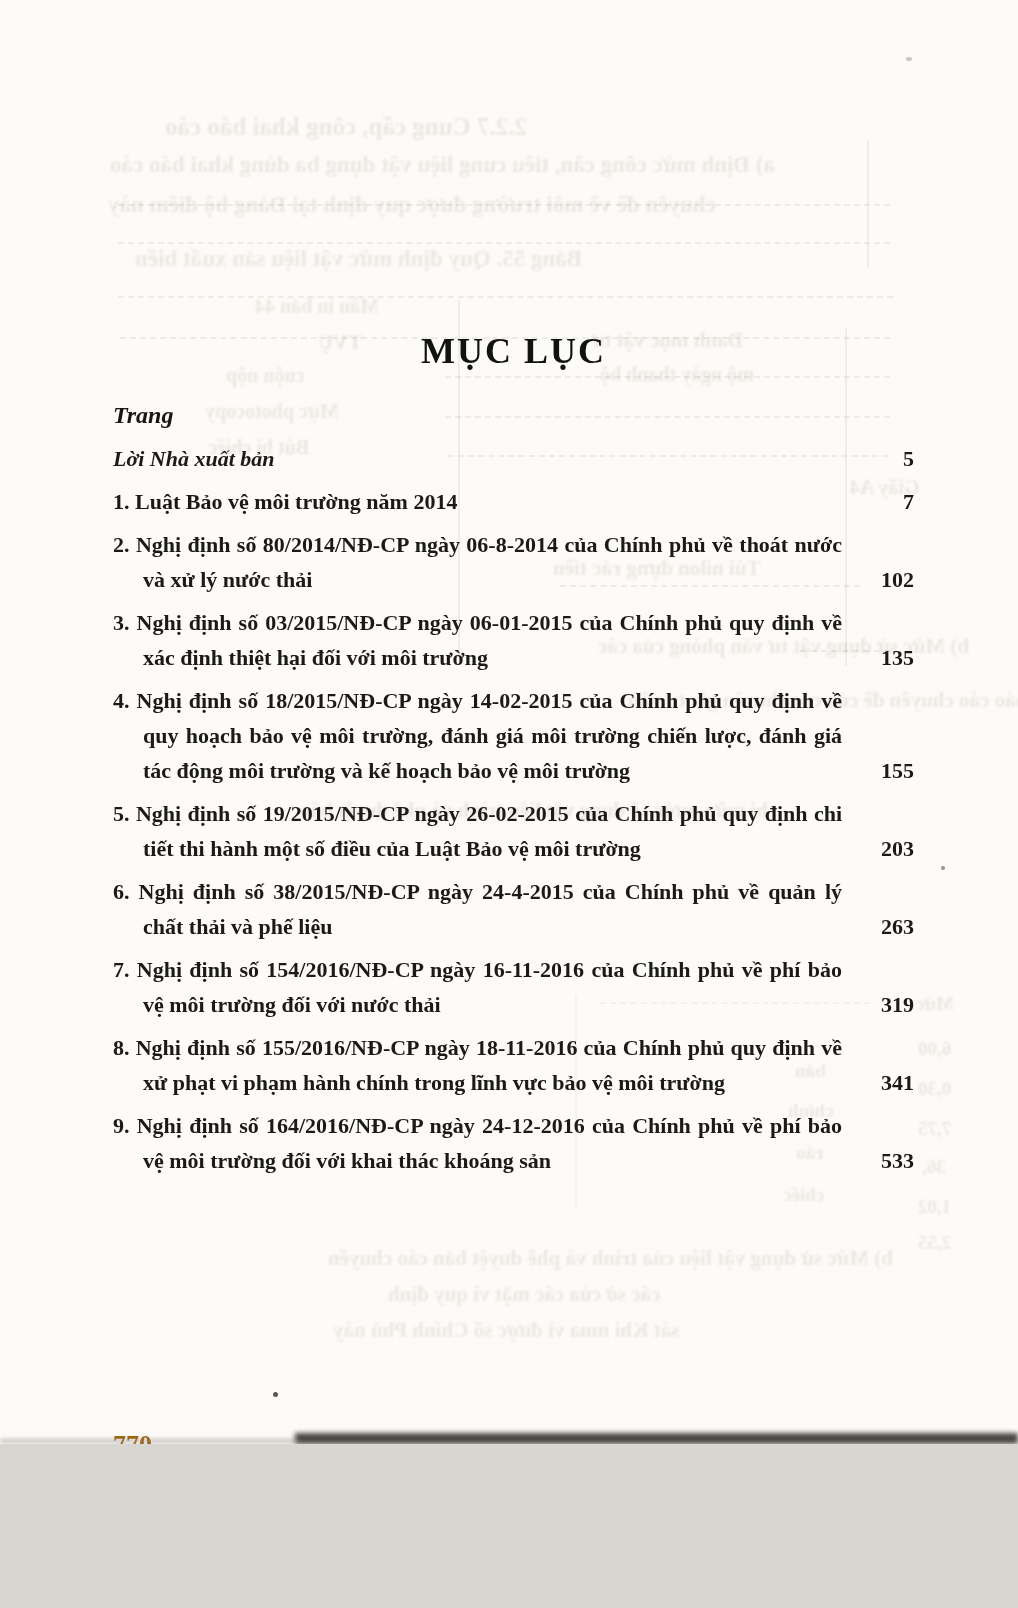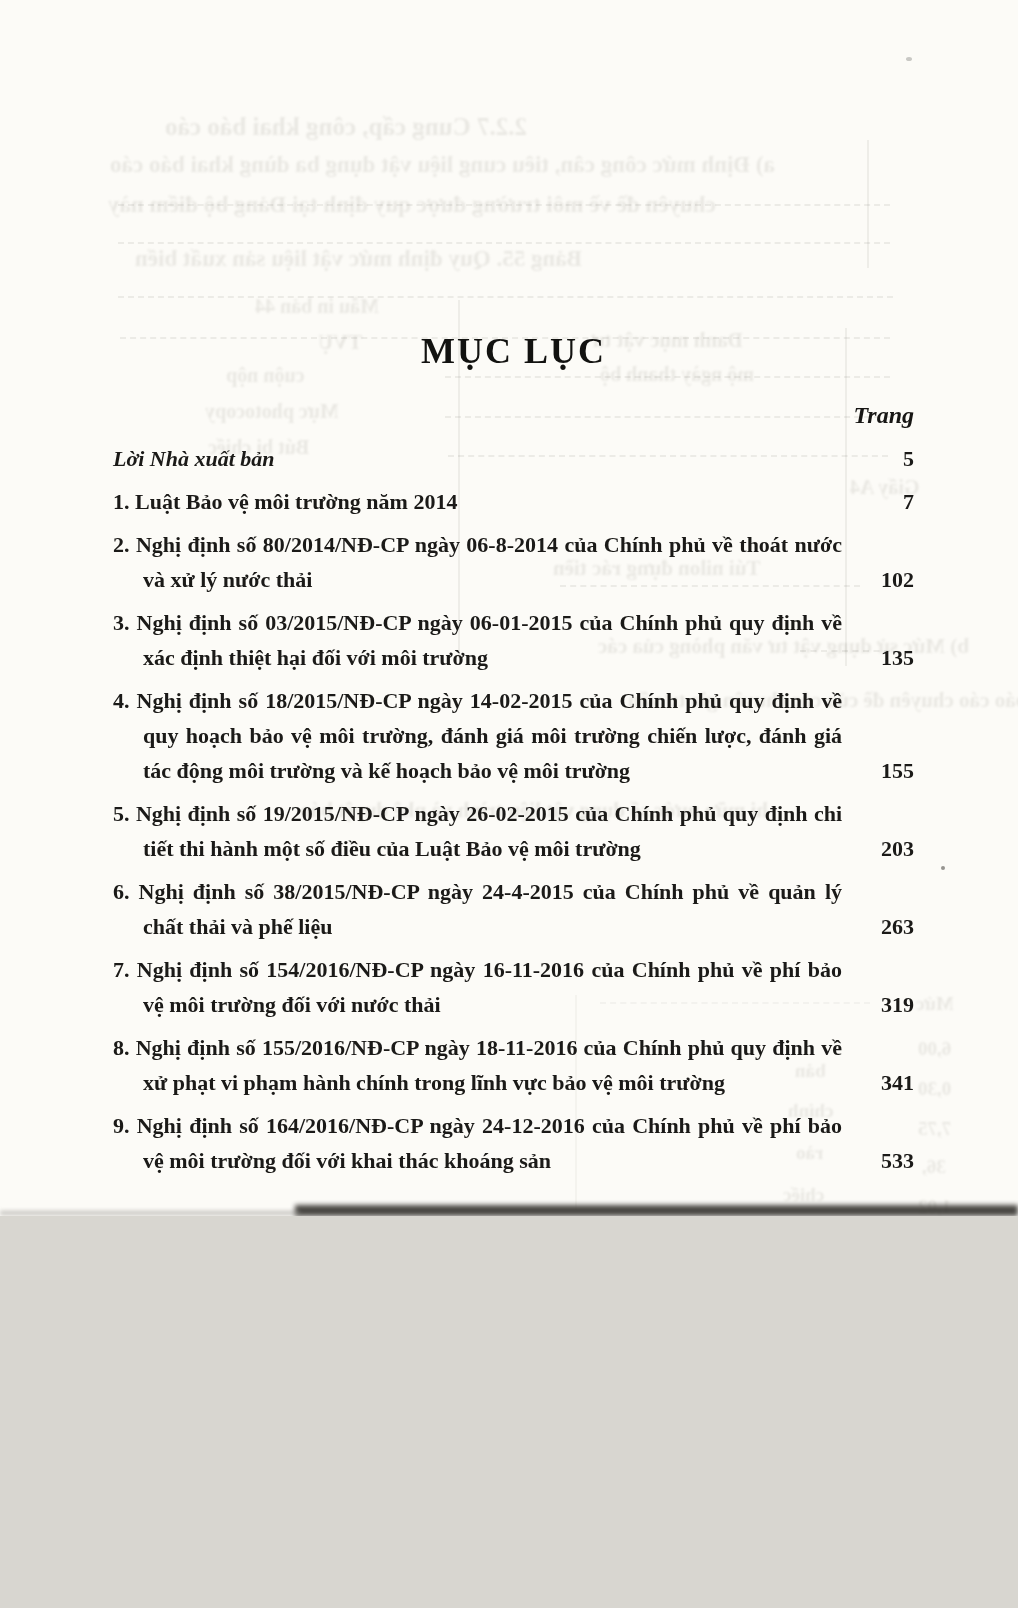--- a/index.html
+++ b/index.html
@@ -1,21 +1,21 @@
 <!DOCTYPE html>
 <html><head>
 <meta charset="utf-8">
 <style>
   html, body { margin: 0; padding: 0; }
   body { background: #d8d6d0; }
 
   .page {
     position: relative;
     width: 1018px;
-    height: 1216px;
+    height: 1444px;
     margin: 0 auto;
     background: #fcfbf7;
     overflow: hidden;
     font-family: "Liberation Serif", "DejaVu Serif", serif;
     color: #1d1c1a;
   }
 
   
   .content {
     position: absolute;
@@ -26,21 +26,21 @@
 
   .title {
     text-align: center;
     font-size: 36px;
     font-weight: bold;
     letter-spacing: 2px;
     color: #121210;
   }
 
   .trang-header {
-    text-align: right;
+    text-align: left;
     font-style: italic;
     font-weight: bold;
     font-size: 24px;
     margin-top: 30px;
     margin-bottom: 12px;
     color: #17161four;
     color: #171614;
   }
 
   .toc-entries { margin-top: 0; }

